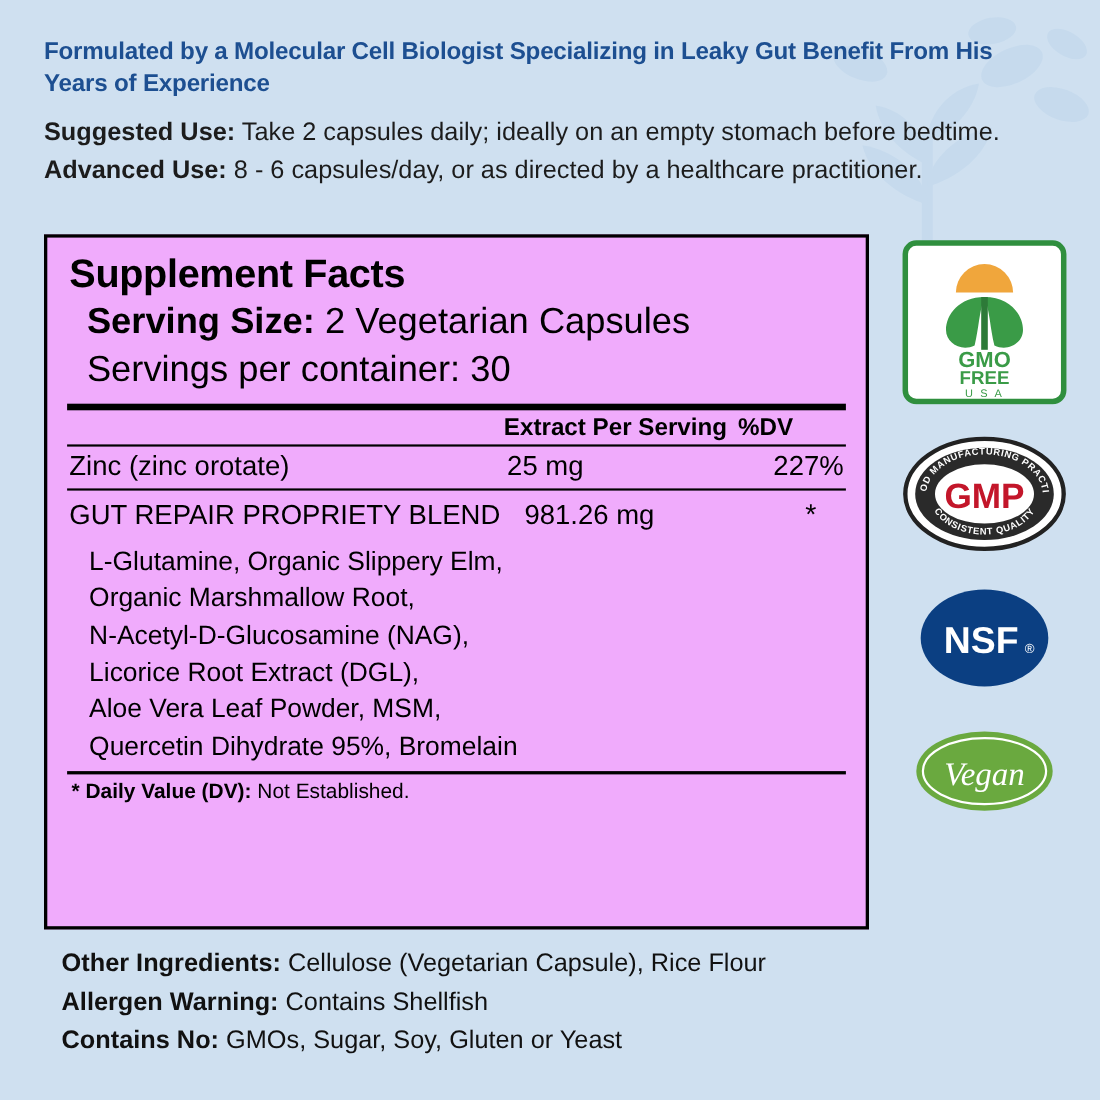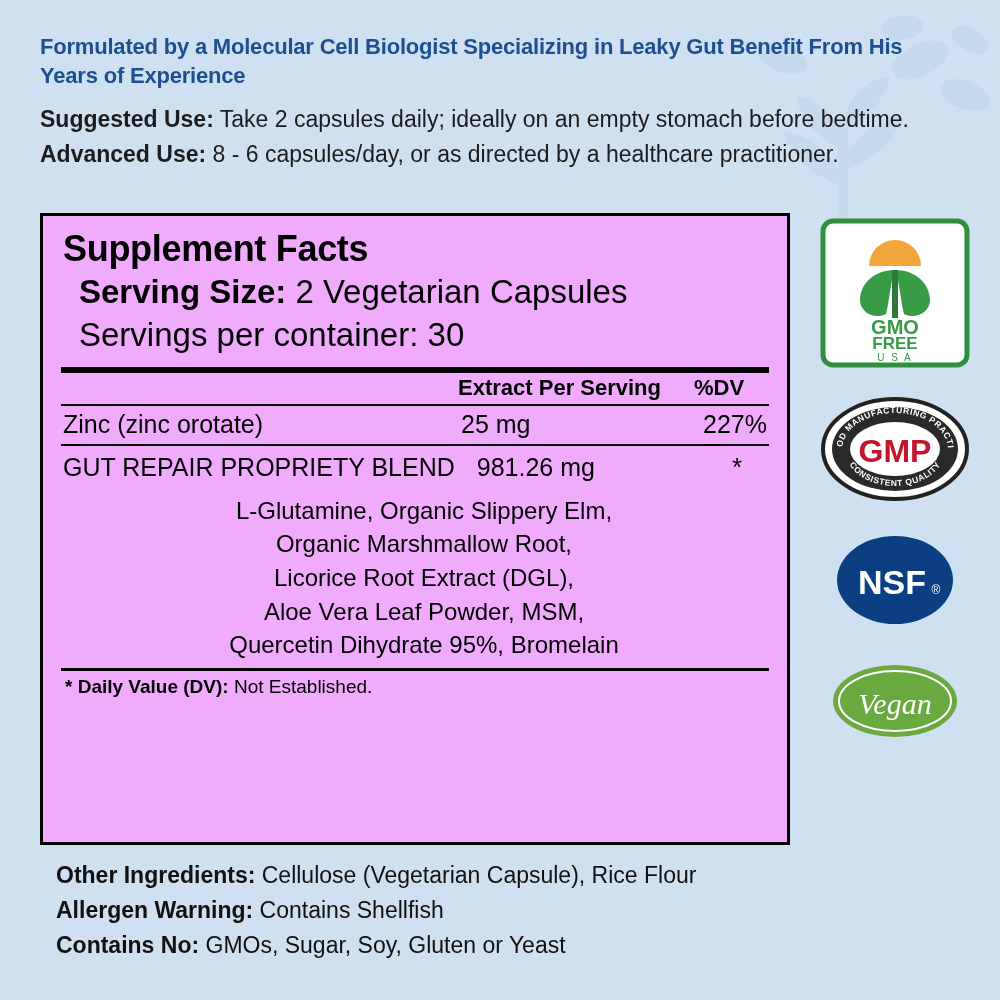--- a/index.html
+++ b/index.html
@@ -88,38 +88,38 @@
   .row .amt  { width: 210px; text-align: left; padding-right: 10px; }
   .row .dv   { width: 96px;  text-align: right; }
 
   .head-row {
     font-size: 22px;
     font-weight: bold;
     padding: 2px 4px 3px 4px;
   }
   .head-row .name { flex: 1 1 auto; }
   .head-row .amt  { width: 300px; text-align: right; padding-right: 10px; }
-  .head-row .dv   { width: 96px;  text-align: center; }
+  .head-row .dv   { width: 96px;  text-align: left; }
 
   .blend-row {
     display: flex;
     align-items: baseline;
     padding: 6px 4px 3px 4px;
     font-size: 25px;
   }
   .blend-row .blend-name { flex: 0 0 auto; }
   .blend-row .blend-amt  { padding-left: 22px; flex: 1 1 auto; }
   .blend-row .blend-dv   { width: 60px; text-align: center; font-size: 26px; }
 
   .ing-list {
     font-size: 24px;
     line-height: 1.40;
     padding: 8px 4px 6px 22px;
   }
-  .ing-list div { white-space: nowrap; text-align: center; }
+  .ing-list div { white-space: nowrap; }
 
   .dv-note {
     font-size: 19px;
     padding: 5px 4px 0 6px;
   }
   .dv-note b { font-weight: bold; }
 
   
   .badges {
     position: absolute;
@@ -203,20 +203,21 @@
 
   <div class="blend-row">
     <span class="blend-name">GUT REPAIR PROPRIETY BLEND</span>
     <span class="blend-amt">981.26 mg</span>
     <span class="blend-dv">*</span>
   </div>
 
   <div class="ing-list">
     <div>L-Glutamine, Organic Slippery Elm,</div>
     <div>Organic Marshmallow Root,</div>
+    <div>N-Acetyl-D-Glucosamine (NAG),</div>
     <div>Licorice Root Extract (DGL),</div>
     <div>Aloe Vera Leaf Powder, MSM,</div>
     <div>Quercetin Dihydrate 95%, Bromelain</div>
   </div>
 
   <div class="rule-mid"></div>
 
   <div class="dv-note">
     <b>* Daily Value (DV):</b><span> Not Established.</span>
   </div>

